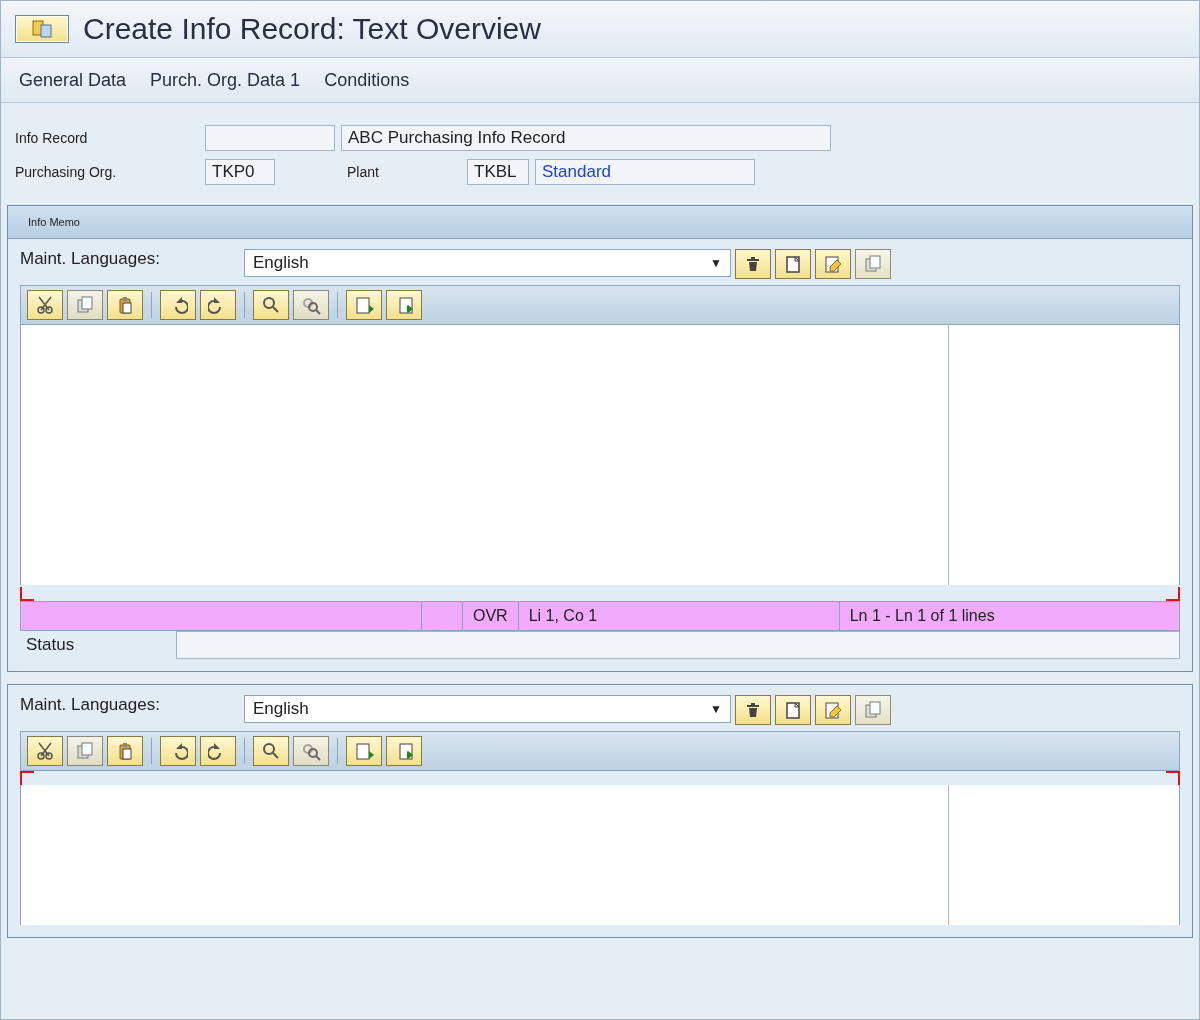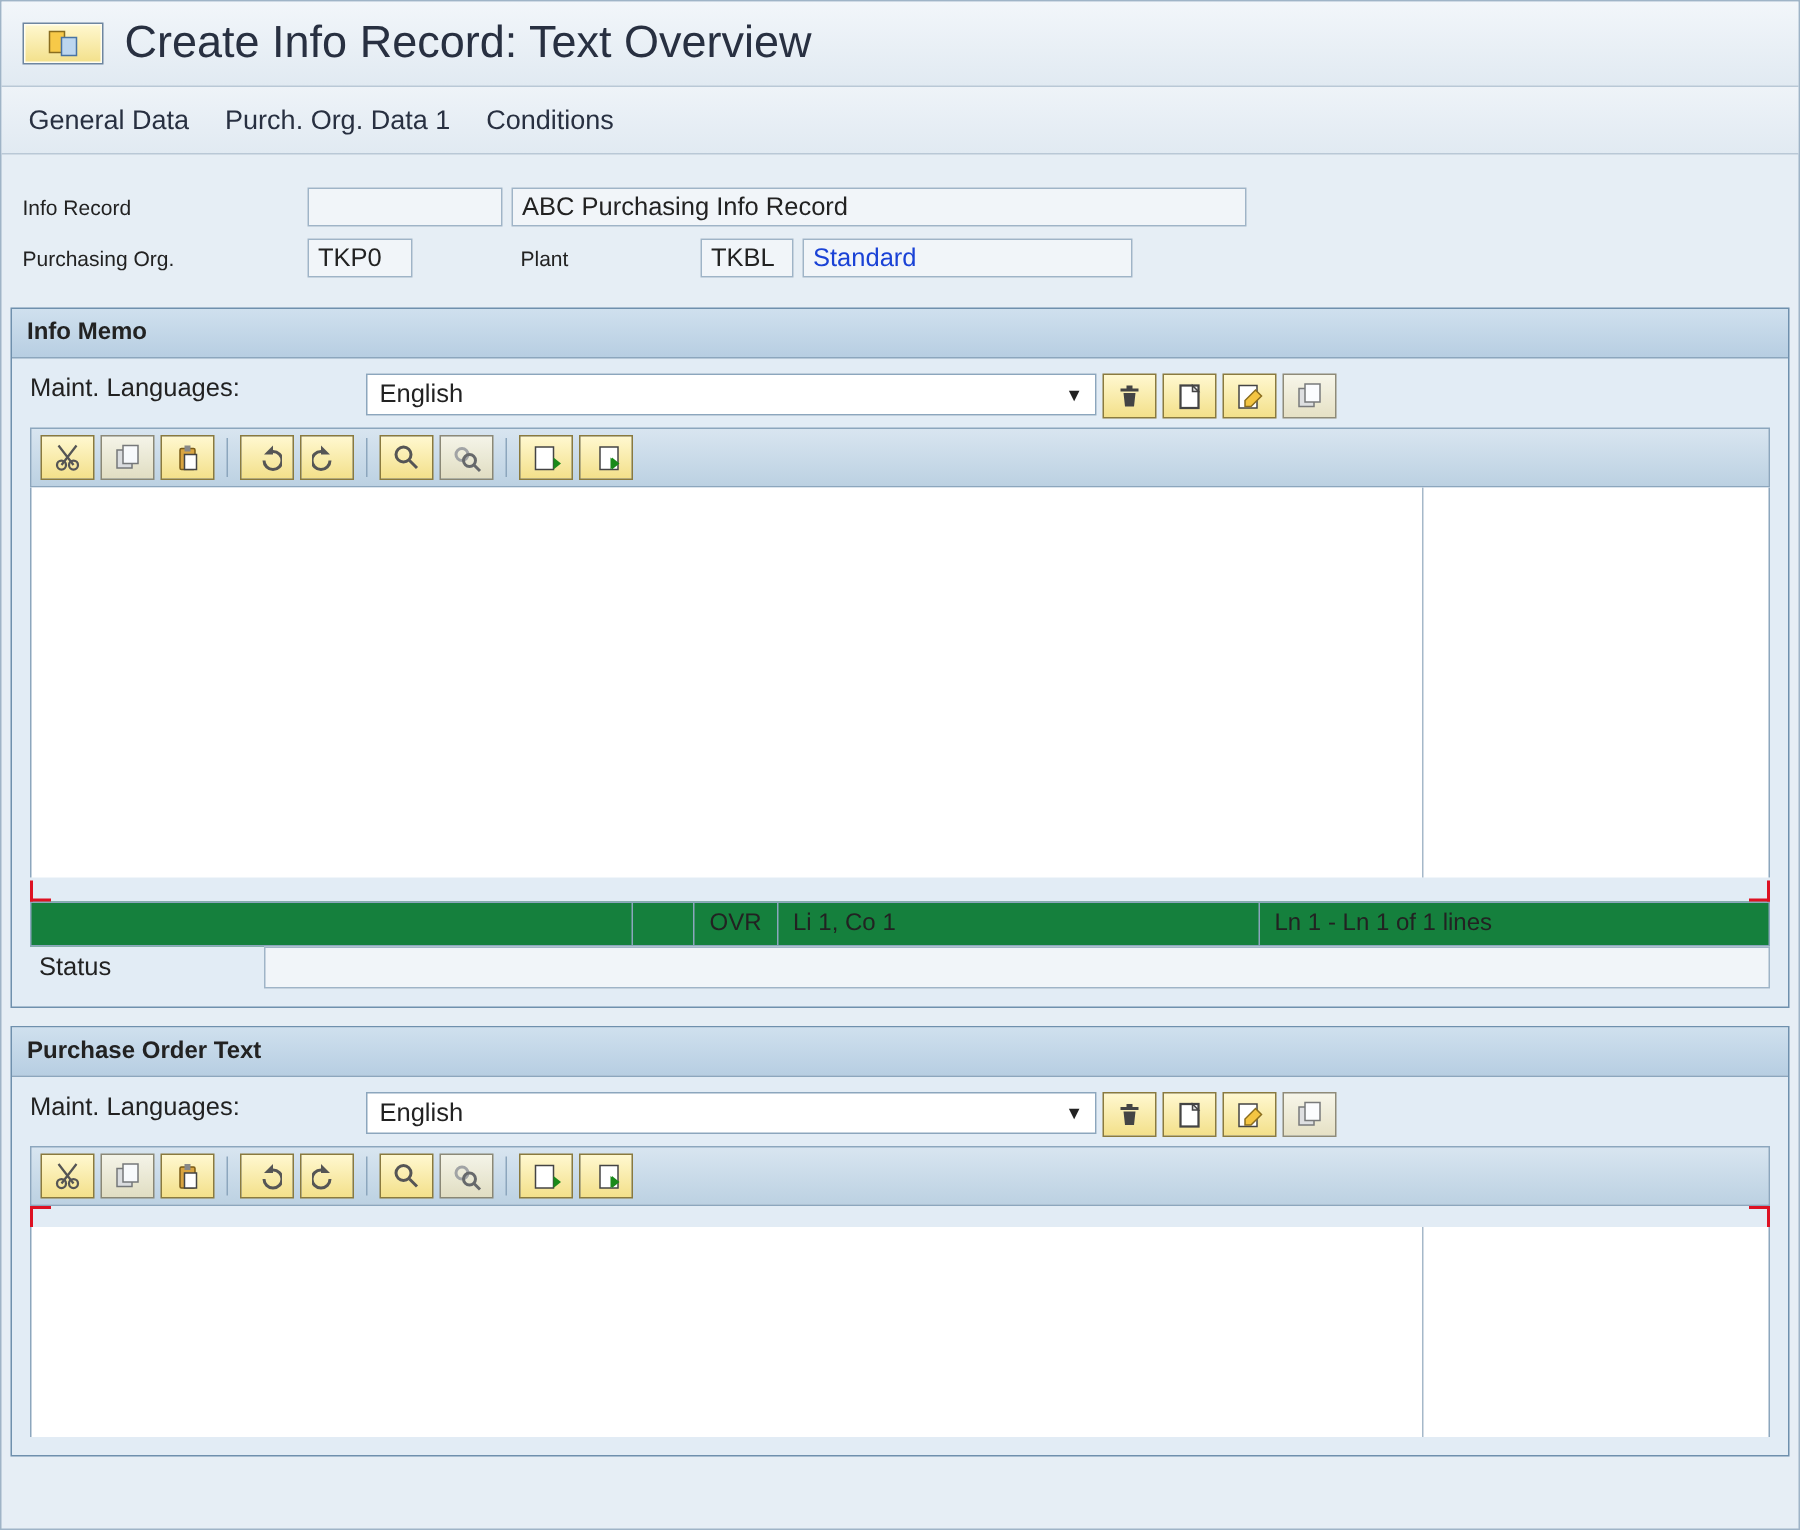--- a/index.html
+++ b/index.html
@@ -9,37 +9,37 @@
   .titlebar .tool-icon{width:52px;height:26px;border:1px solid #6e86a0;background:linear-gradient(#fff8d0,#f3e08a);display:flex;align-items:center;justify-content:center;margin-right:14px;box-shadow:inset 0 0 0 1px #fffdef;}
   .titlebar .title-text{font-size:30px;font-weight:normal;color:#283041;}
   .menubar{height:44px;border-bottom:1px solid #b9c8d6;background:linear-gradient(#eef3f8,#e1eaf2);display:flex;align-items:center;padding:0 18px;gap:24px;}
   .menubar .menu-item{font-size:18px;color:#283041;}
   .form{padding:18px 8px 10px 8px;}
   .form-row{display:flex;align-items:center;height:34px;}
   .form-row .label{width:190px;padding-left:6px;font-size:14px;}
   .field{height:26px;border:1px solid #9fb4c7;background:#f1f5f9;display:flex;align-items:center;padding:0 6px;font-size:17px;margin-right:6px;box-sizing:border-box;}
   .field.blue-text{color:#1a42d6;}
   .panel{margin:6px 6px 12px 6px;border:1px solid #6f90ad;background:#e2ecf5;}
-  .panel-title{height:28px;background:linear-gradient(#cfe0ee,#b7cee2);border-bottom:1px solid #8ca6bd;padding:2px 10px;font-size:16px;display:flex;align-items:center;font-weight:bold;}
+  .panel-title{height:28px;background:linear-gradient(#cfe0ee,#b7cee2);border-bottom:1px solid #8ca6bd;padding:2px 20px;font-size:11px;display:flex;align-items:center;}
   .panel-body{padding:10px 12px 12px 12px;}
   .lang-row{display:flex;gap:4px;margin-bottom:6px;}
   .lang-label{width:220px;font-size:17px;}
   .select{height:28px;width:487px;border:1px solid #8ca6bd;background:#fff;display:flex;align-items:center;justify-content:space-between;padding:0 8px;font-size:17px;box-sizing:border-box;}
   .select .chev{font-size:12px;}
   .btn-row{display:flex;gap:4px;}
   .icon-btn{width:34px;height:28px;border:1px solid #8a7a3e;background:linear-gradient(#fff8d0,#f3e08a);display:flex;align-items:center;justify-content:center;position:relative;}
   .icon-btn.disabled{filter:grayscale(0.6) opacity(0.85);}
   .toolbar{margin-top:6px;height:38px;border:1px solid #8ca6bd;background:linear-gradient(#d8e5f0,#bcd1e2);display:flex;align-items:center;padding:0 6px;gap:4px;}
   .toolbar .sep{width:1px;height:26px;background:#8ca6bd;margin:0 4px;}
   .editor{position:relative;background:#fff;height:260px;border-left:1px solid #8ca6bd;border-right:1px solid #8ca6bd;}
   .editor .vline{position:absolute;top:0;bottom:0;right:230px;width:1px;background:#a5b8c9;}
   .ruler-marks{position:relative;height:16px;}
   .ruler-marks .bl{position:absolute;left:0;bottom:0;width:12px;height:12px;border-left:2px solid #d12;border-bottom:2px solid #d12;}
   .ruler-marks .br{position:absolute;right:0;bottom:0;width:12px;height:12px;border-right:2px solid #d12;border-bottom:2px solid #d12;}
-  .statusbar{height:28px;border:1px solid #8ca6bd;background:#15803d;display:flex;font-size:16px;}
+  .statusbar{height:28px;border:1px solid #8ca6bd;background:#f0abfc;display:flex;font-size:16px;}
   .statusbar .cell{padding:0 10px;border-left:1px solid #8ca6bd;height:100%;display:flex;align-items:center;}
   .status-row{display:flex;align-items:center;}
   .status-row .sl{width:150px;padding-left:6px;font-size:17px;}
   .status-row .sv{flex:1;height:26px;border:1px solid #9fb4c7;background:#f1f5f9;}
   svg{display:block;}
 </style>
 </head>
 <body>
 
 <svg width="0" height="0" style="position:absolute">
@@ -236,21 +236,20 @@
       </div>
 
       <div class="status-row">
         <div class="sl">Status</div>
         <div class="sv"></div>
       </div>
     </div>
   </div>
 
   <div class="panel">
-    <div class="panel-title">Purchase Order Text</div>
     <div class="panel-body">
       <div class="lang-row">
         <div class="lang-label">Maint. Languages:</div>
         <div class="select">
           <span>English</span>
           <span class="chev">▼</span>
         </div>
         <div class="btn-row">
           <div class="icon-btn">
               <svg width="20" height="20">

